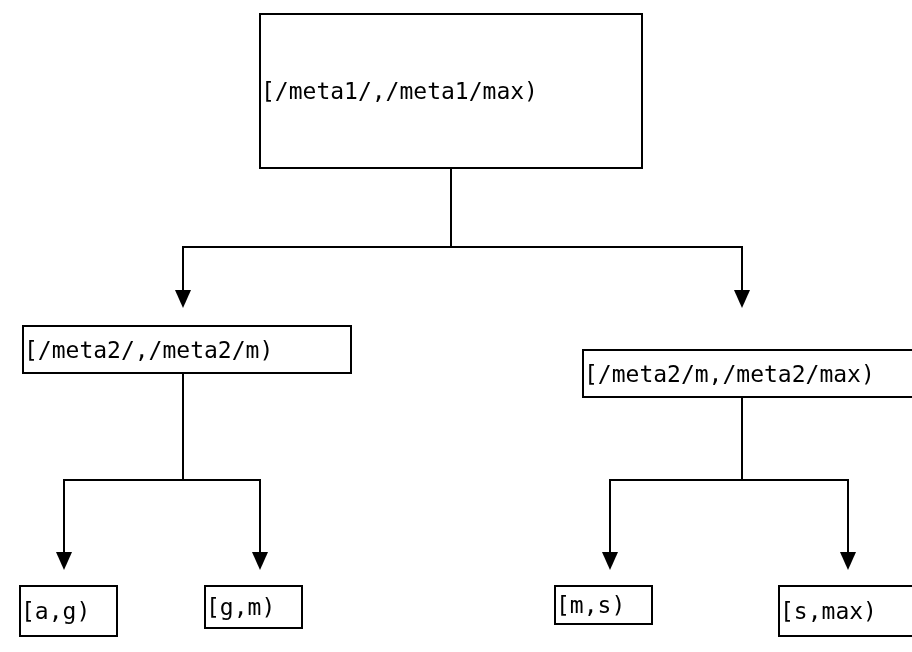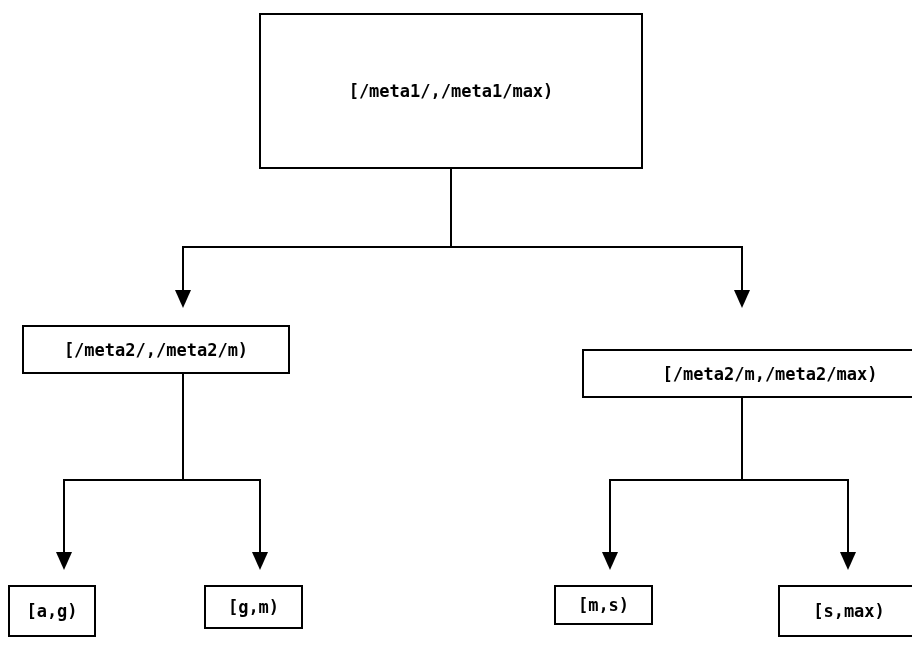--- a/index.html
+++ b/index.html
@@ -17,30 +17,30 @@
   svg.edges{position:absolute;left:0;top:0;width:912px;height:652px;}
   .edge{stroke:var(--line);stroke-width:2;fill:none;}
   .arrow{fill:var(--line);stroke:none;}
   .node{
     position:absolute;
     box-sizing:border-box;
     border:2px solid var(--line);
     background:var(--bg);
     display:flex;
     align-items:center;
-    justify-content:center;
-    font-size:17px;
-    font-weight:bold;
+    justify-content:flex-start;
+    font-size:23px;
+    font-weight:normal;
     color:var(--line);
     white-space:nowrap;
   }
   .node-root  {left:259px;top:13px; width:384px;height:156px;}
-  .node-left  {left:22px; top:325px;width:268px;height:49px;}
+  .node-left  {left:22px; top:325px;width:330px;height:49px;}
   .node-right {left:582px;top:325px;width:376px;height:49px;margin-top:24px;}
-  .node-ag    {left:8px;  top:585px;width:88px; height:52px;}
+  .node-ag    {left:19px;  top:585px;width:99px; height:52px;}
   .node-gm    {left:204px;top:585px;width:99px; height:44px;}
   .node-ms    {left:554px;top:585px;width:99px; height:40px;}
   .node-smax  {left:778px;top:585px;width:142px;height:52px;}
 </style>
 </head>
 <body>
 
 <div class="canvas">
 
   <svg class="edges" viewBox="0 0 912 652" aria-hidden="true">

